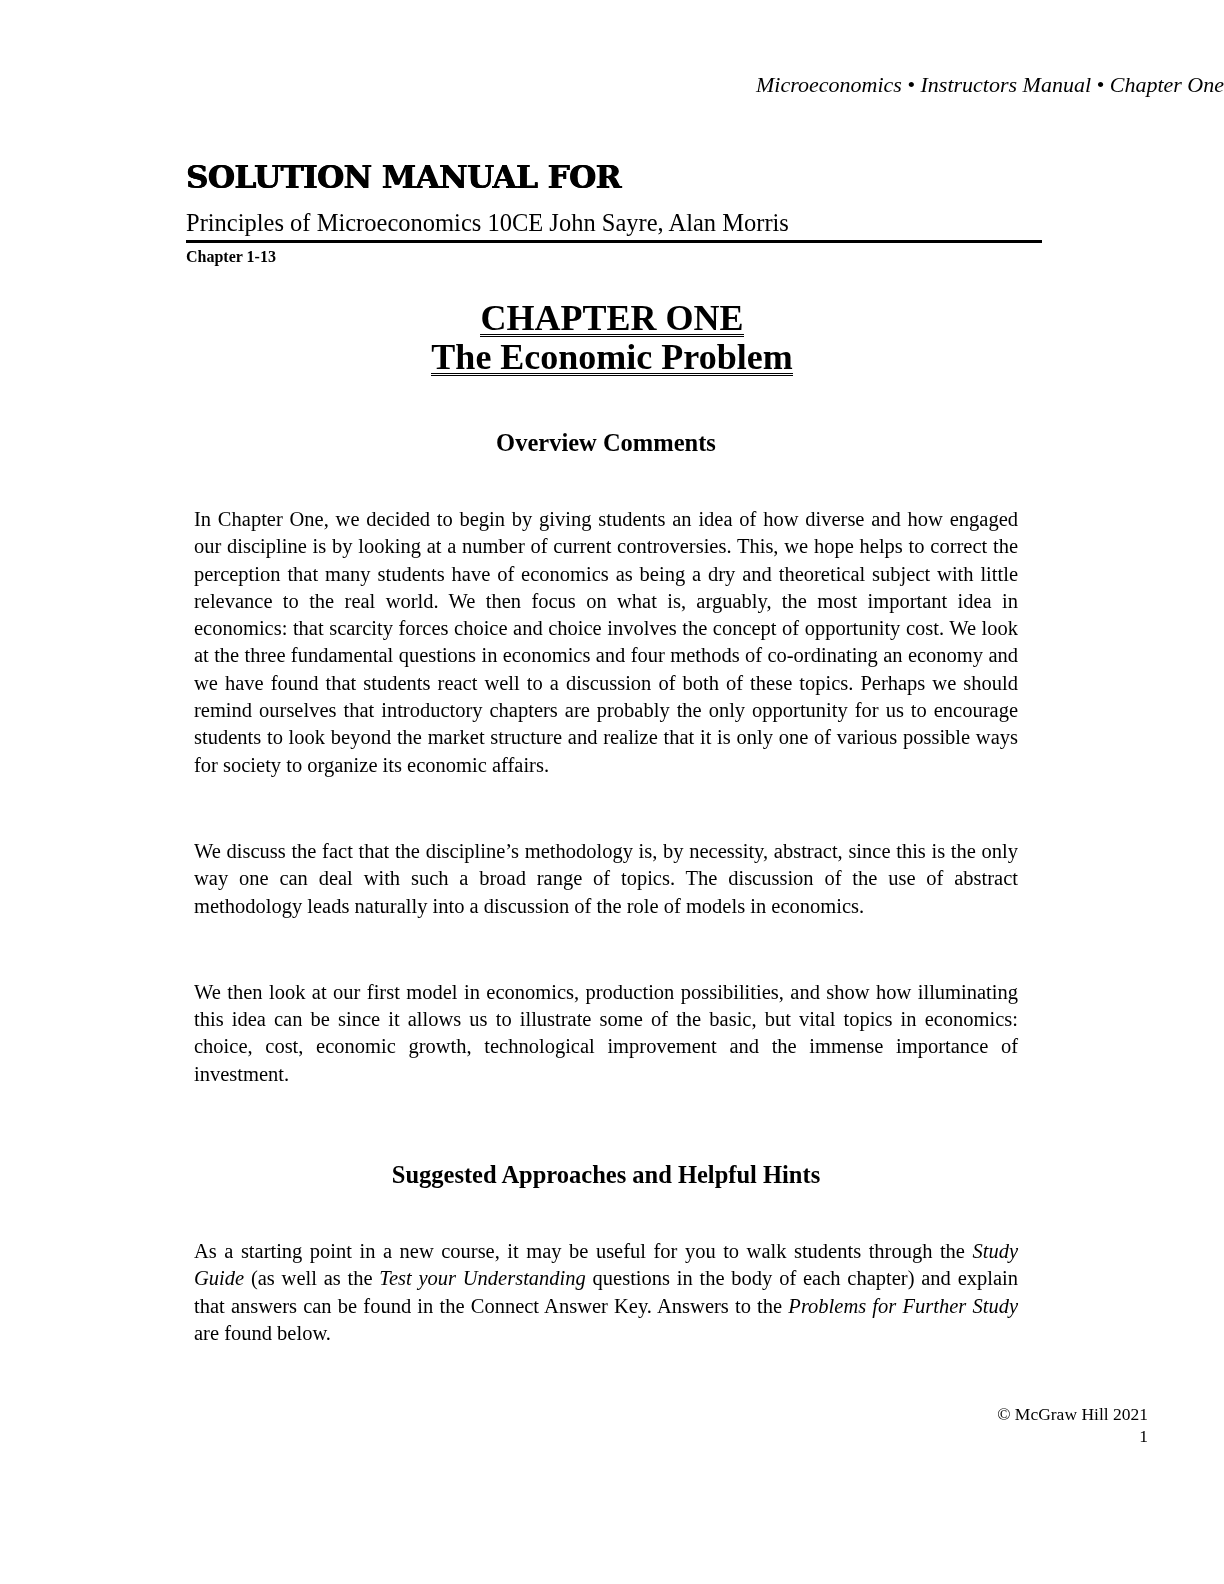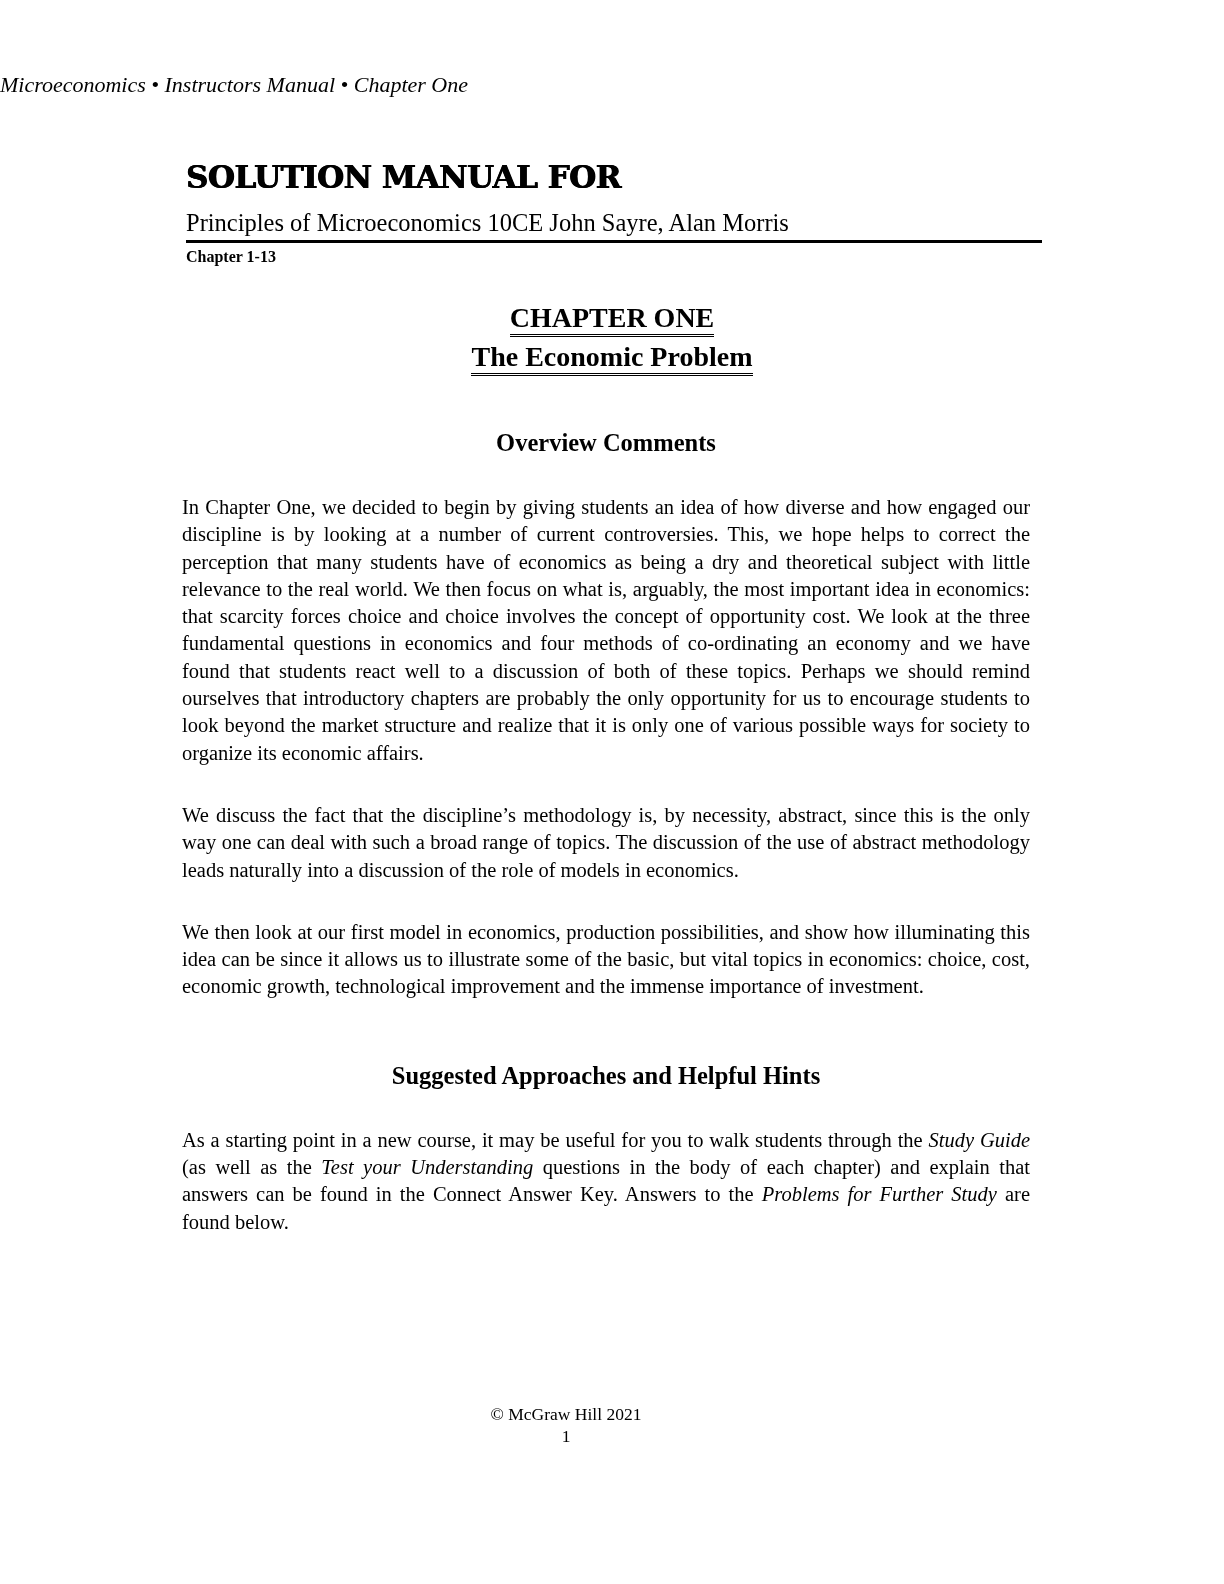--- a/index.html
+++ b/index.html
@@ -1,43 +1,43 @@
 <!DOCTYPE html>
 <html><head>
 <meta charset="utf-8">
 <style>
   html, body { margin: 0; padding: 0; background: #ffffff; }
   body { width: 1224px; height: 1584px; position: relative; overflow: hidden;
          font-family: "Liberation Serif", "DejaVu Serif", serif; color: #000; }
   .page { position: absolute; left: 0; top: 0; width: 1224px; height: 1584px; }
 
-  .running-header { position: absolute; top: 72px; left: 0; width: 1224px; text-align: left;
+  .running-header { position: absolute; top: 72px; left: 0; width: 1224px; text-align: right;
                     font-style: italic; font-size: 22px; }
 
   .title-block { position: absolute; left: 186px; top: 158px; width: 856px; }
   .sol-title { font-family: "DejaVu Serif", serif; font-weight: 900; font-size: 31px;
                letter-spacing: -0.5px; line-height: 36px; transform: scaleY(1.05);
                text-shadow: 0.6px 0 0 #000, -0.3px 0 0 #000; }
   .book-line { font-size: 24.5px; line-height: 30px; margin-top: 14px; }
   .rule { border-top: 3px solid #000; margin-top: 2px; }
   .chap-range { font-weight: bold; font-size: 16px; line-height: 26px; margin-top: 1px; }
 
   .chapter-heading { position: absolute; top: 302px; left: 0; width: 1224px; text-align: center; }
-  .chapter-heading .line { display: inline-block; font-weight: bold; font-size: 28px; line-height: 32px;
+  .chapter-heading .line { display: inline-block; font-weight: bold; font-size: 36px; line-height: 32px;
                            border-bottom: 3px double #000; padding-bottom: 0; }
   .chapter-heading .row { margin-bottom: 4px; }
 
   .content { position: absolute; left: 178px; top: 426px; width: 856px; font-size: 20.5px; line-height: 27.3px; }
   .content h2 { font-size: 24.5px; font-weight: bold; margin: 0; line-height: 34px; text-align: center; }
-  .content p { margin: 4px; text-align: justify; }
+  .content p { margin: 16px; text-align: justify; }
   .sp-a { height: 30px; }
   .sp-b { height: 27px; }
   .sp-c { height: 54px; }
 
-  .footer { position: absolute; top: 1403px; left: 0; width: 1132px; text-align: center;
+  .footer { position: absolute; top: 1403px; left: 16px; width: 1132px; text-align: right;
             font-size: 17.5px; line-height: 22px; }
   .footer sup { font-size: 11px; }
 </style>
 </head>
 <body>
 
 <div class="page">
 
   <div class="running-header">Microeconomics • Instructors Manual • Chapter One</div>
 

